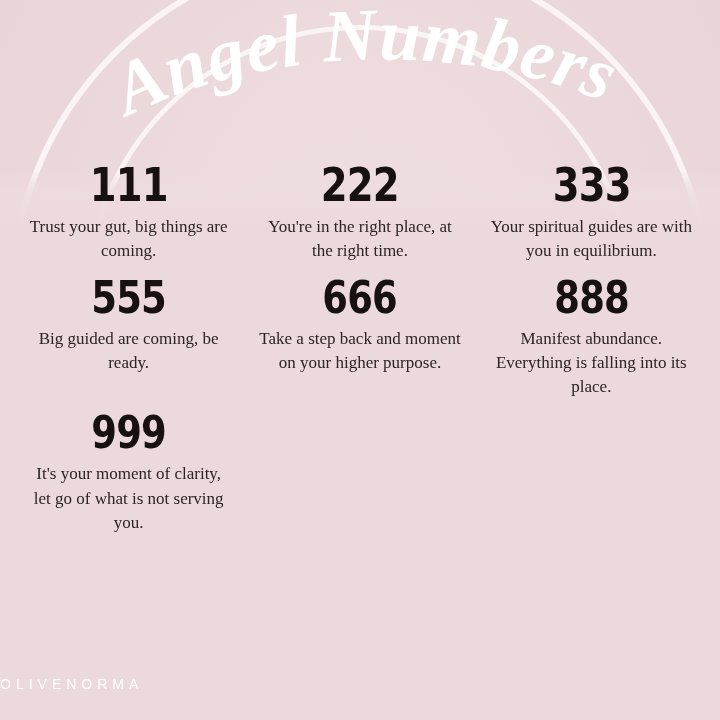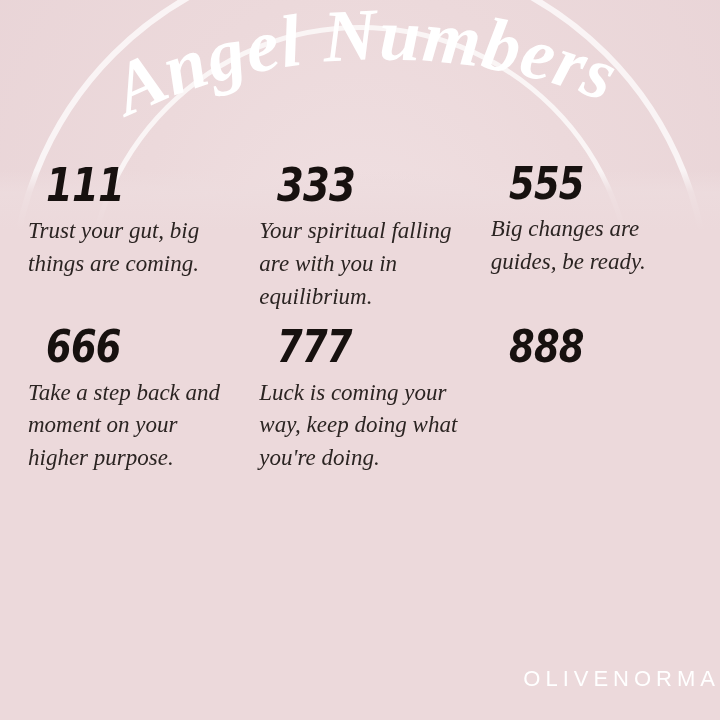--- a/index.html
+++ b/index.html
@@ -86,52 +86,51 @@
     left: 18px;
     top: 160px;
     width: 684px;
     display: grid;
     grid-template-columns: repeat(3, 1fr);
     grid-auto-rows: auto;
     row-gap: 10px;
     column-gap: 10px;
   }
   .cell {
-    text-align: left;
+    text-align: center;
     padding: 0 10px;
-    font-style: italic;
   }
   .num {
     font-family: "DejaVu Sans", sans-serif;
     font-weight: 700;
     font-size: 47px;
     line-height: 1.05;
     color: #17110f;
     letter-spacing: -1px;
     margin-bottom: 6px;
     transform: scaleX(0.82);
   }
   .desc {
     font-family: "Liberation Serif", serif;
-    font-size: 23px;
+    font-size: 17px;
     line-height: 1.42;
     color: #2b2422;
   }
   .r2 .num { font-size: 45px; }
   .r3 .num { font-size: 45px; }
 
   
   .brand {
     position: absolute;
     left: 0;
     bottom: 28px;
     width: 720px;
-    text-align: right;
+    text-align: left;
     font-family: "Liberation Sans", sans-serif;
-    font-size: 22px;
+    font-size: 14px;
     letter-spacing: 5px;
     color: #ffffff;
     font-weight: 400;
   }
 </style>
 </head>
 <body>
 
 <div id="page">
 
@@ -170,38 +169,43 @@
     </svg>
   </div>
 
   <div class="grid">
 
     <div class="cell r1">
       <div class="num">111</div>
       <div class="desc">Trust your gut, big things are coming.</div>
     </div>
     <div class="cell r1">
+      <div class="num">222</div>
+      <div class="desc">You're in the right place, at the right time.</div>
+    </div>
+    <div class="cell r1">
       <div class="num">333</div>
-      <div class="desc">Your spiritual falling are with you in equilibrium.</div>
+      <div class="desc">Your spiritual guides are with you in equilibrium.</div>
     </div>
 
     <div class="cell r2">
       <div class="num">555</div>
-      <div class="desc">Big changes are guides, be ready.</div>
+      <div class="desc">Big guided are coming, be ready.</div>
     </div>
     <div class="cell r2">
       <div class="num">666</div>
       <div class="desc">Take a step back and moment on your higher purpose.</div>
     </div>
 
     <div class="cell r3">
-      <div class="num">777</div>
-      <div class="desc">Luck is coming your way, keep doing what you're doing.</div>
+      <div class="num">888</div>
+      <div class="desc">Manifest abundance. Everything is falling into its place.</div>
     </div>
     <div class="cell r3">
-      <div class="num">888</div>
+      <div class="num">999</div>
+      <div class="desc">It's your moment of clarity, let go of what is not serving you.</div>
     </div>
 
   </div>
 
   <div class="brand">OLIVENORMA</div>
 
 </div>
 
 </body></html>

